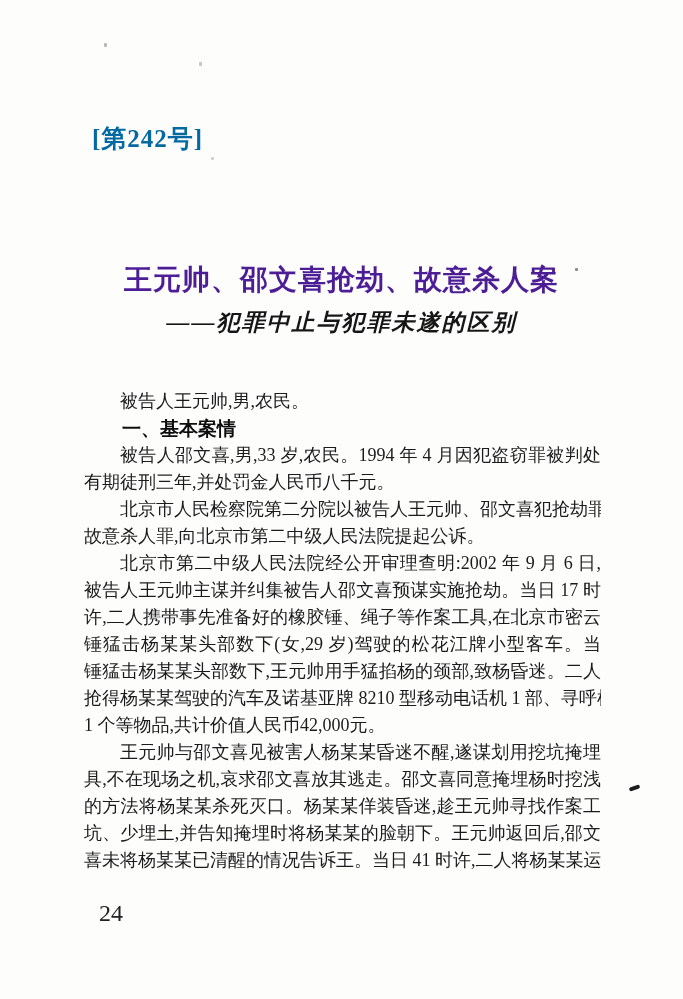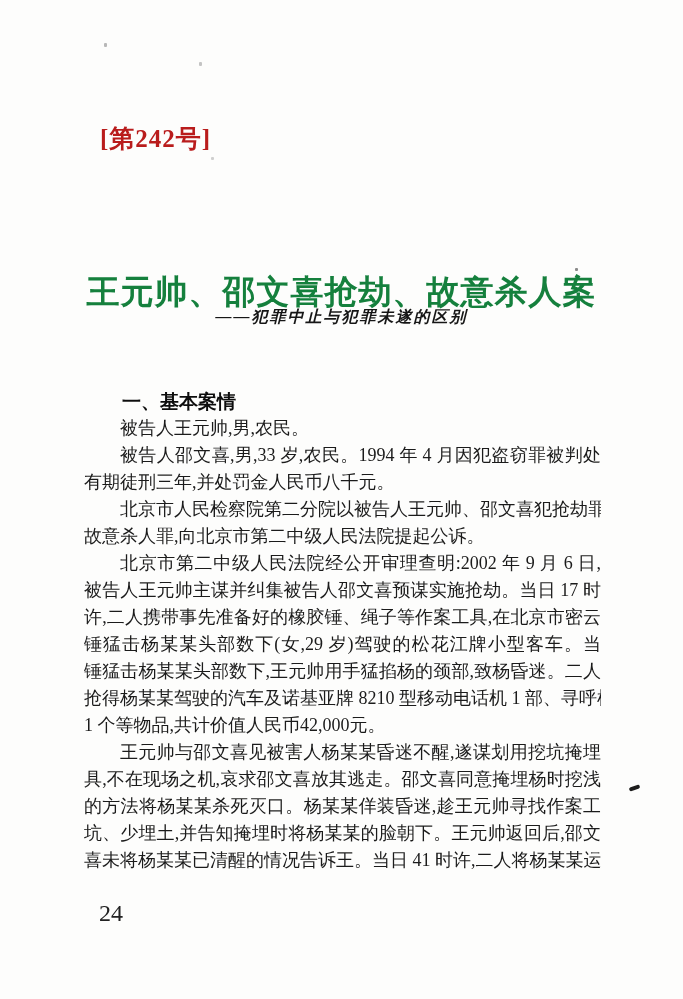--- a/index.html
+++ b/index.html
@@ -12,46 +12,46 @@
     width: 683px;
     height: 999px;
     margin: 0 auto;
     background: #fdfdfc;
     color: #1b1b1b;
     font-family: "Liberation Serif", "DejaVu Serif", serif;
     overflow: hidden;
   }
   .case-number {
     position: absolute;
-    left: 100px;
+    left: 92px;
     top: 122px;
     font-size: 25px;
     font-weight: 700;
     letter-spacing: 1px;
-    color: #b91c1c;
+    color: #0369a1;
   }
   .title {
     position: absolute;
     left: 0;
-    top: 270px;
+    top: 261px;
     width: 100%;
     margin: 0;
     text-align: center;
-    font-size: 33px;
+    font-size: 28px;
     font-weight: 700;
     letter-spacing: 1px;
-    color: #15803d;
+    color: #4c1d95;
   }
   .subtitle {
     position: absolute;
     left: 0;
     top: 307px;
     width: 100%;
     text-align: center;
-    font-size: 16px;
+    font-size: 23px;
     font-style: italic;
     font-weight: 600;
     letter-spacing: 2px;
     color: #161616;
   }
   .body-text {
     position: absolute;
     left: 84px;
     top: 388px;
     width: 517px;
@@ -116,22 +116,22 @@
   <span class="speck speck-4"></span>
   <span class="pen-dash"></span>
 
   <div class="case-number">[第242号]</div>
 
   <h1 class="title">王元帅、邵文喜抢劫、故意杀人案</h1>
 
   <div class="subtitle">——犯罪中止与犯罪未遂的区别</div>
 
   <div class="body-text" id="body-lines">
+      <div class="line indent">被告人王元帅,男,农民。</div>
       <div class="line indent heading">一、基本案情</div>
-      <div class="line indent">被告人王元帅,男,农民。</div>
       <div class="line indent fill">被告人邵文喜,男,33 岁,农民。1994 年 4 月因犯盗窃罪被判处</div>
       <div class="line">有期徒刑三年,并处罚金人民币八千元。</div>
       <div class="line indent fill">北京市人民检察院第二分院以被告人王元帅、邵文喜犯抢劫罪、</div>
       <div class="line">故意杀人罪,向北京市第二中级人民法院提起公诉。</div>
       <div class="line indent fill">北京市第二中级人民法院经公开审理查明:2002 年 9 月 6 日,</div>
       <div class="line fill">被告人王元帅主谋并纠集被告人邵文喜预谋实施抢劫。当日 17 时</div>
       <div class="line fill">许,二人携带事先准备好的橡胶锤、绳子等作案工具,在北京市密云</div>
       <div class="line fill">锤猛击杨某某头部数下(女,29 岁)驾驶的松花江牌小型客车。当</div>
       <div class="line fill">锤猛击杨某某头部数下,王元帅用手猛掐杨的颈部,致杨昏迷。二人</div>
       <div class="line fill">抢得杨某某驾驶的汽车及诺基亚牌 8210 型移动电话机 1 部、寻呼机</div>

